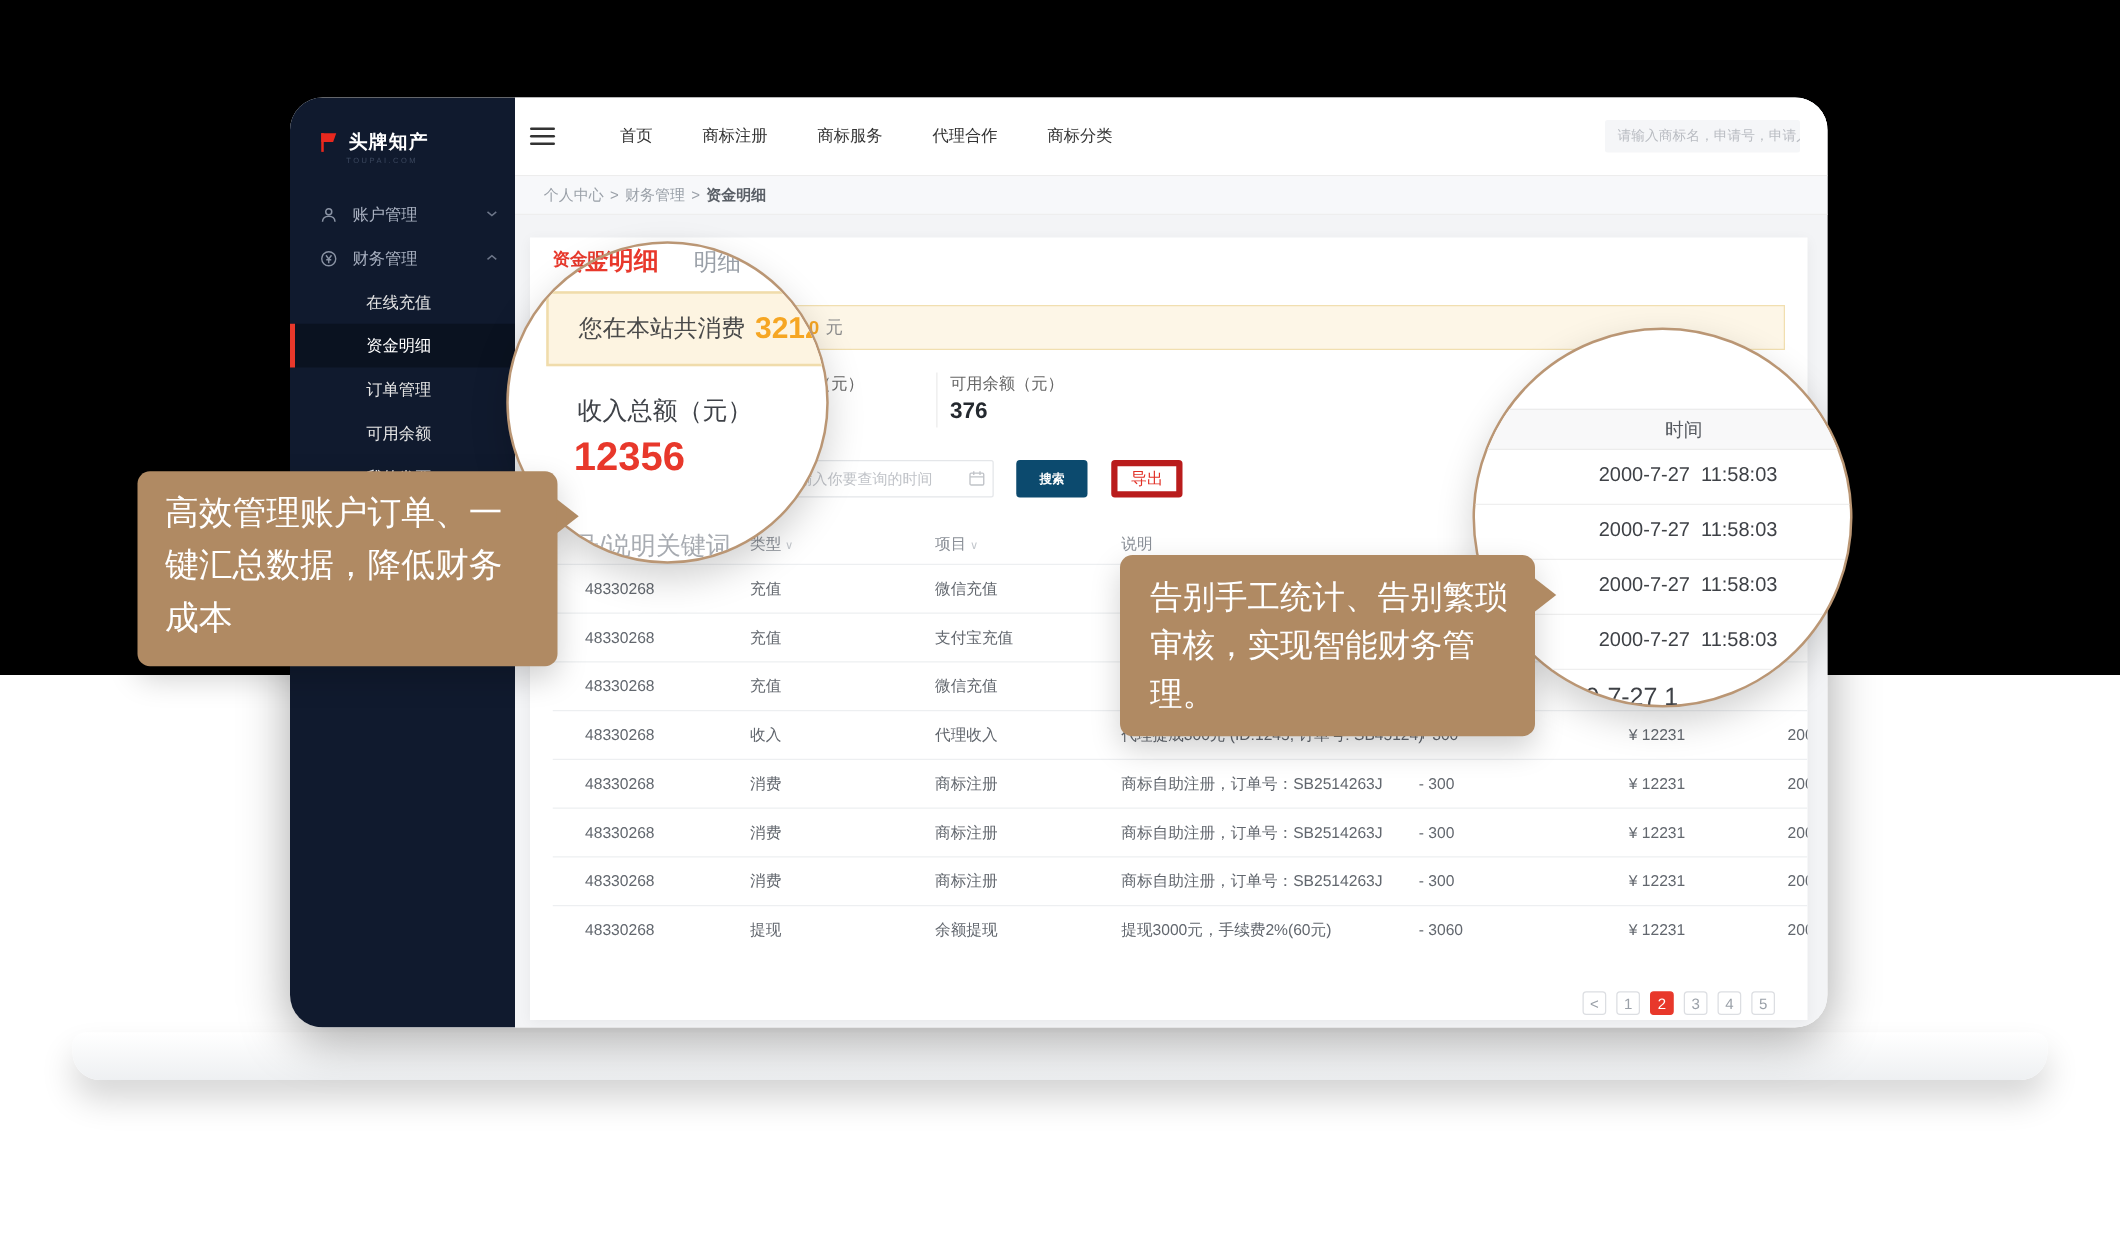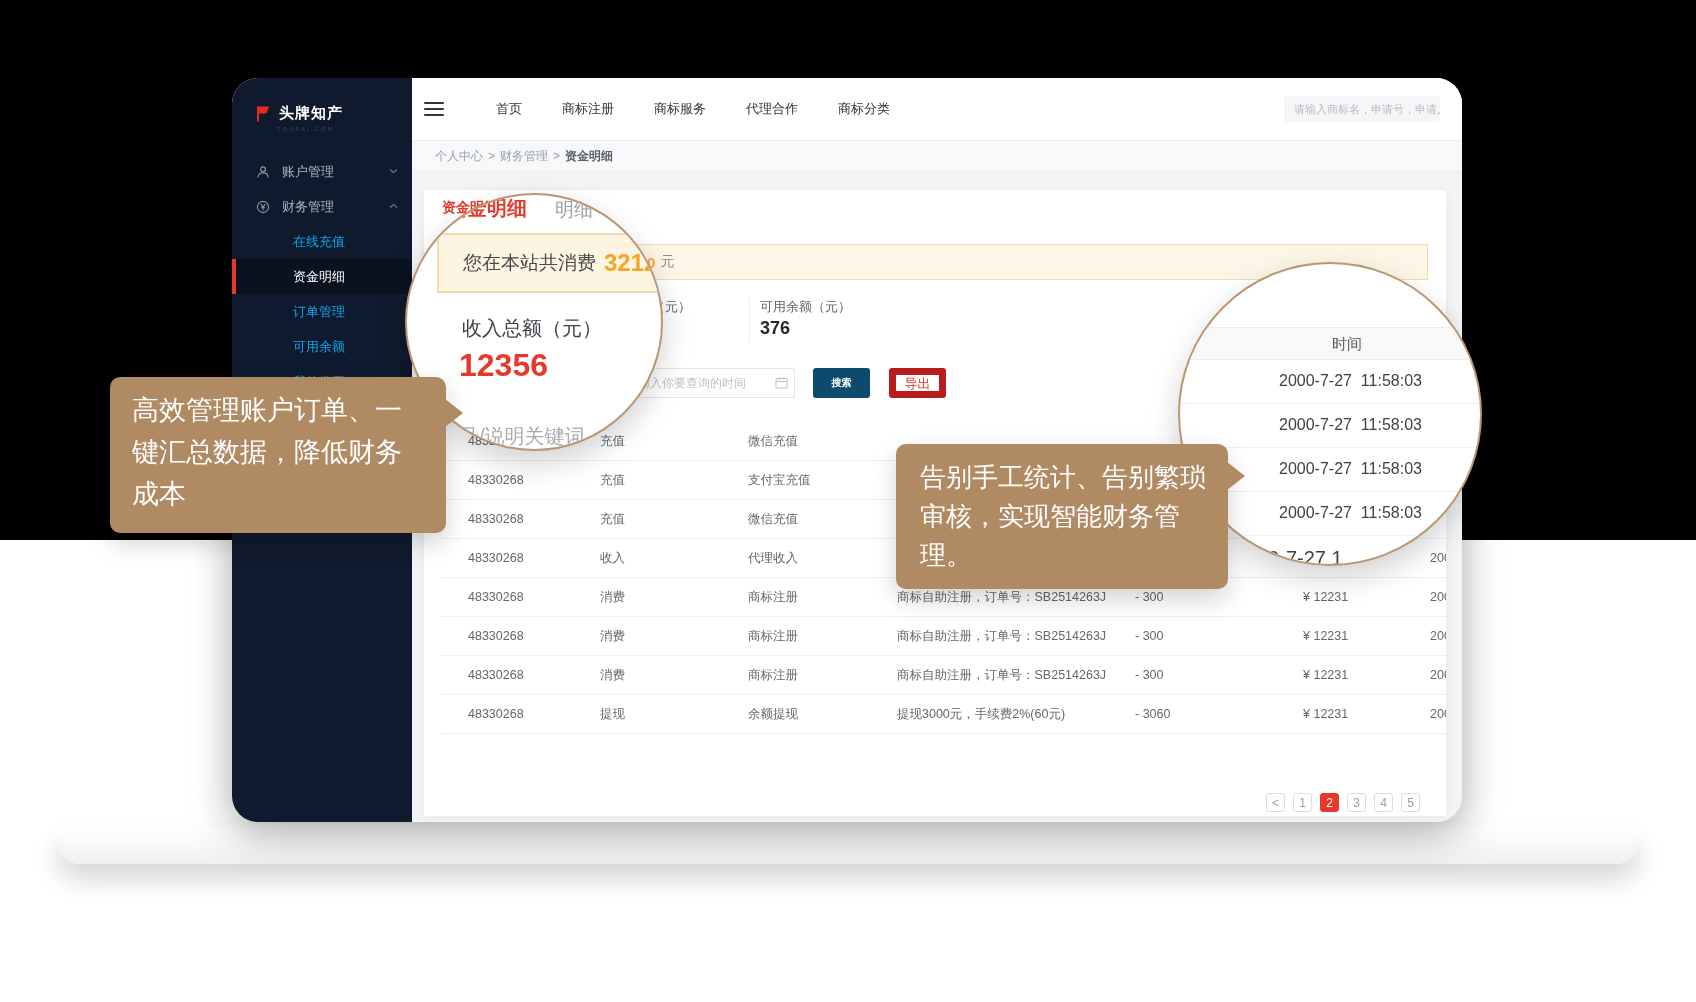--- a/index.html
+++ b/index.html
@@ -20,21 +20,21 @@
   
   .sidebar { position:absolute; left:0; top:0; width:180px; height:744px; background:#101a2e; }
   .logo { display:flex; align-items:center; gap:7px; padding:26px 0 0 22px; }
   .logo-text { color:#fff; font-size:15px; font-weight:bold; letter-spacing:1px; }
   .logo-sub { color:#3c485f; font-size:6px; letter-spacing:2px; padding:3px 0 0 45px; }
   .menu { margin-top:22px; }
   .menu-item { position:relative; display:flex; align-items:center; height:35px; padding-left:24px;
     color:#aab2c2; font-size:13px; cursor:pointer; }
   .menu-item .mi-icon { width:14px; height:14px; margin-right:12px; flex:0 0 auto; }
   .menu-item .chev { position:absolute; right:14px; top:14px; }
-  .menu-sub { display:flex; align-items:center; height:35px; padding-left:61px; color:#0ea5e9;
+  .menu-sub { display:flex; align-items:center; height:35px; padding-left:61px; color:#e5e5e5;
     font-size:13px; position:relative; cursor:pointer; }
   .menu-sub.active { color:#fff; background:#0a1220; }
   .menu-sub.active::before { content:""; position:absolute; left:0; top:0; width:4px; height:35px; background:#e8382b; }
   .gap-big { height:100px; }
 
   
   .main { position:absolute; left:180px; top:0; width:1050px; height:744px; background:#f3f4f6; }
   .topbar { position:absolute; left:0; top:0; width:1050px; height:63px; background:#fff;
     border-bottom:1px solid #ededed; display:flex; align-items:center; }
   .hamburger { margin-left:12px; width:20px; cursor:pointer; }
@@ -66,21 +66,21 @@
   .stat-value-balance { position:absolute; left:336px; top:128px; font-size:18px; font-weight:bold; color:#24292f; }
   .stat-div { position:absolute; top:108px; width:1px; height:44px; background:#ececec; }
 
   .input-box { position:absolute; top:178px; height:30px; border:1px solid #e4e6e9; border-radius:2px;
     background:#fff; font-size:12px; color:#666; padding-left:10px; outline:none; }
   .input-box::placeholder { color:#c0c3c8; }
   .cal-icon { position:absolute; top:186px; width:13px; height:13px; }
   .btn-search { position:absolute; left:389px; top:178px; width:57px; height:30px; background:#0c4a6e;
     color:#fff; border:none; border-radius:3px; font-size:10px; cursor:pointer;font-weight:bold; }
   .btn-export { position:absolute; left:465px; top:178px; width:57px; height:30px; background:#fff;
-    color:#e12f25; border:7px solid #b91c1c; border-radius:3px; font-size:13px; cursor:pointer;text-align:center; }
+    color:#e12f25; border:5px solid #b91c1c; border-radius:3px; font-size:13px; cursor:pointer;text-align:center; }
 
   
   .table { position:absolute; left:18px; top:232px; width:1004px; height:340px; overflow:hidden; }
   .thead { position:relative; height:30px; border-bottom:1px solid #edeff1; font-size:12.5px; color:#8a8f97; }
   .trow { position:relative; height:39px; border-bottom:1px solid #edeff1; font-size:12.5px; color:#62676e; }
   .cell { position:absolute; top:0; line-height:39px; white-space:nowrap; }
   .thead .cell { line-height:26px; }
   .c-order { left:26px; } .c-type { left:158px; } .c-project { left:306px; } .c-desc { left:455px; }
   .c-amount { left:693px; } .c-balance { left:861px; } .c-time { left:988px; }
   .sort { color:#c3c7cc; font-size:9px; margin-left:3px; }
@@ -241,20 +241,25 @@
         <input class="input-box" style="left: 18px; width: 158px;" type="text" placeholder="订单号/说明关键词">
         <input class="input-box" style="left: 191px; width: 180px;" type="text" placeholder="请输入你要查询的时间">
         <svg class="cal-icon" style="left:351px;" viewBox="0 0 13 13" fill="none" stroke="#c0c3c8" stroke-width="1.1">
           <rect x="1" y="2.5" width="11" height="9.5" rx="1"></rect>
             <path d="M1 5.5h11 M4 1v3 M9 1v3"></path>
         </svg>
         <button class="btn-search">搜索</button>
         <button class="btn-export">导出</button>
 
         <div class="table">
+          <div class="thead">
+            <span class="cell c-type"><span>类型</span><span class="sort">∨</span></span>
+            <span class="cell c-project"><span>项目</span><span class="sort">∨</span></span>
+            <span class="cell c-desc">说明</span>
+          </div>
 
           <div class="trow">
             <span class="cell c-order">48330268</span>
             <span class="cell c-type">充值</span>
             <span class="cell c-project">微信充值</span>
             <span class="cell c-desc"></span>
             <span class="cell c-amount"></span>
             <span class="cell c-balance"></span>
             <span class="cell c-time"></span>
           </div>

